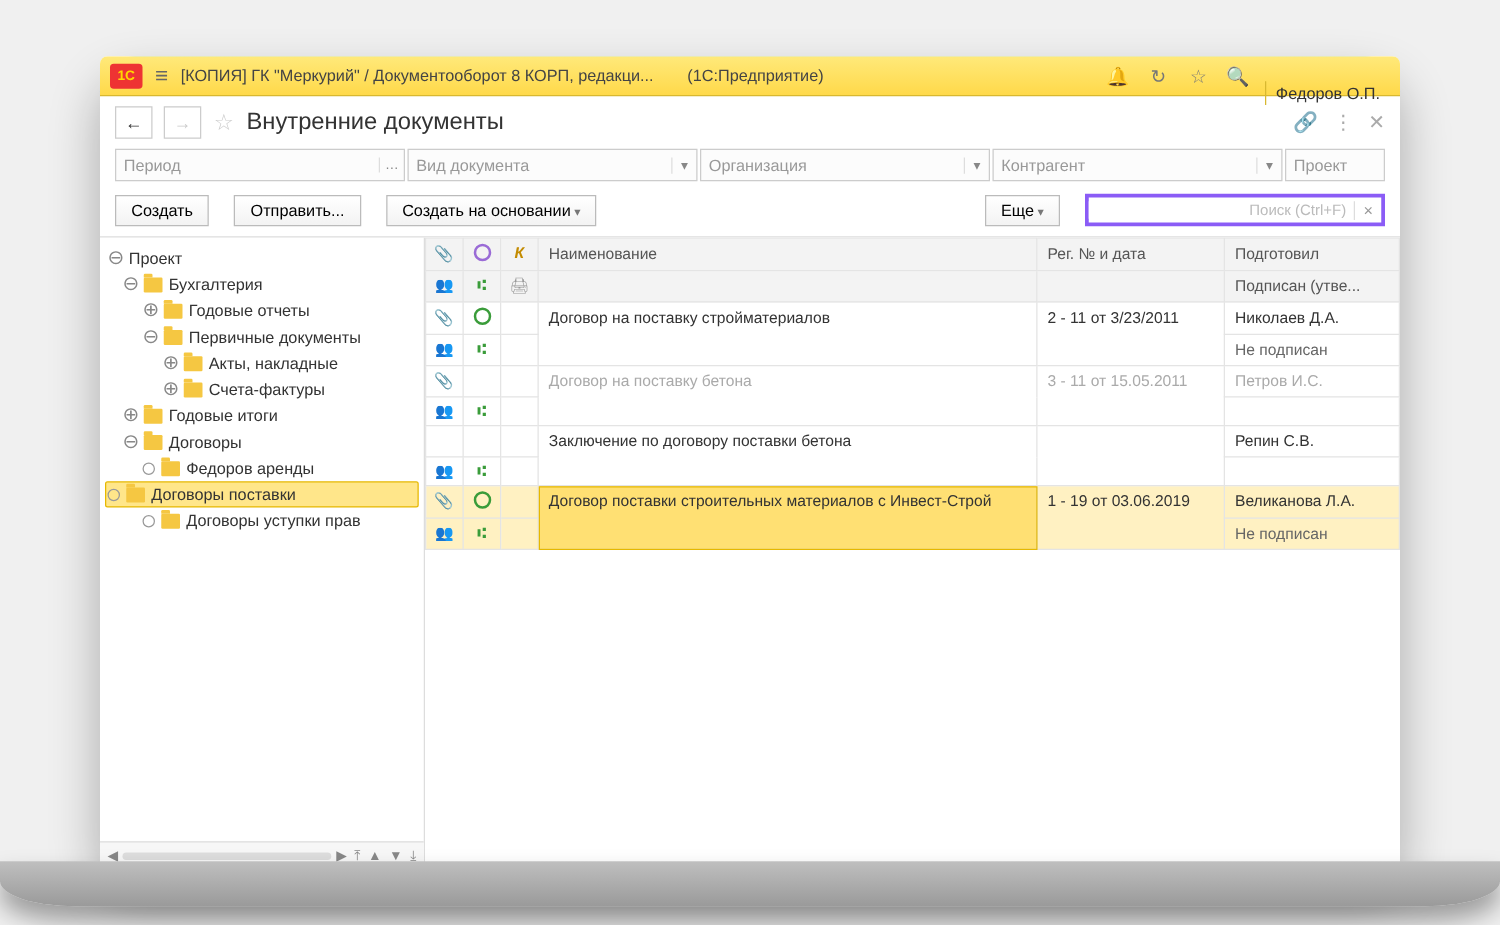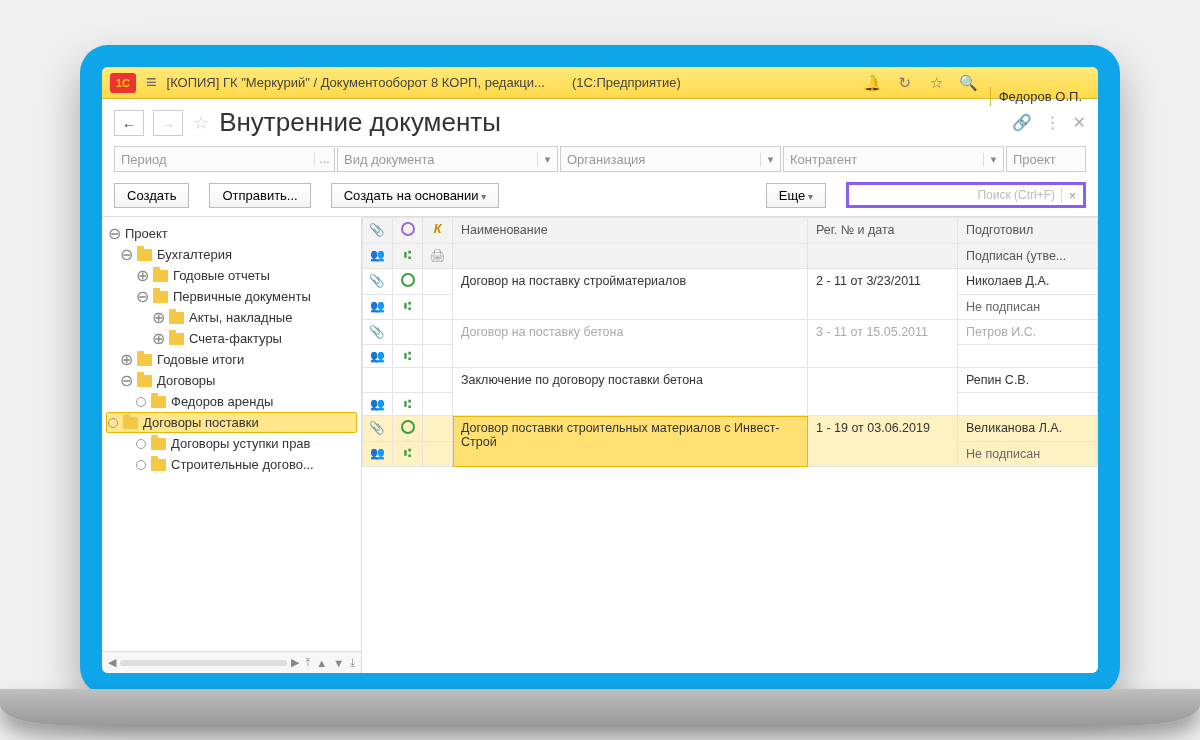--- a/index.html
+++ b/index.html
@@ -1,20 +1,20 @@
 <!DOCTYPE html>
 <html><head>
 <meta charset="utf-8">
 <style>
   * { box-sizing: border-box; margin: 0; padding: 0; font-family: Arial, sans-serif; }
   body { background: #f0f0f0; display: flex; align-items: center; justify-content: center; height: 740px; }
 
   .laptop {
     width: 1040px; height: 650px;
-    background: #0ea5e9; border-radius: 28px; padding: 22px;
+    background: #0ea5e9; border-radius: 28px; 
     position: relative; box-shadow: 0 20px 40px rgba(0,0,0,0.3);
   }
   .laptop::after {
     content: ""; position: absolute; bottom: -30px; left: -80px; right: -80px;
     height: 36px; background: linear-gradient(#bfbfbf,#9a9a9a); border-radius: 0 0 60px 60px/0 0 20px 20px;
     box-shadow: 0 12px 20px rgba(0,0,0,0.35);
   }
   .laptop::before {
     content:""; position:absolute; bottom:-16px; left:50%; transform:translateX(-50%);
     width:150px; height:12px; background:#999; border-radius:0 0 16px 16px;
@@ -30,21 +30,21 @@
   .app-sub { color:#444; margin-left: 17px; }
   .topbar .spacer { flex: 1; }
   .topicon { width: 22px; text-align: center; color:#777; font-size: 15px; cursor:pointer; }
   .user { padding: 2px 8px; border-left:1px solid #d8b830;margin-top:27px;}
 
   
   .header { display:flex; align-items:center; padding: 8px 12px; gap:10px; }
   .navbtn { width:30px; height:26px; border:1px solid #ccc; background:#fff; display:flex; align-items:center; justify-content:center; font-size:14px; cursor:pointer; }
   .navbtn + .navbtn { margin-left:-1px; }
   .star { font-size:18px; color:#ccc; cursor:pointer;}
-  .page-title { font-size: 26px; font-weight: 400; color:#333;}
+  .page-title { font-size: 19px; font-weight: 400; color:#333;}
   .header .spacer{flex:1;}
   .hicons { color:#aaa; font-size:16px; display:flex; gap:12px;}
 
   
   .filters { display:flex; gap:2px; padding: 0 12px 6px; }
   .filter { flex:1; display:flex; border:1px solid #ccc; background:#fcfcfc; height:26px; align-items:center; min-width:0;}
   .filter label { flex:1; padding:0 6px; color:#999; white-space:nowrap; overflow:hidden; text-overflow:ellipsis;}
   .filter .fbtn { width:20px; text-align:center; border-left:1px solid #ddd; color:#888; cursor:pointer; font-size:11px;}
   .filter.short { flex:0 0 80px; }
 
@@ -205,25 +205,20 @@
               </div>
               <div class="node d2 selected">
                 <span class="radio"></span>
                 <span class="folder"></span>
                 <span>Договоры поставки</span>
               </div>
               <div class="node d2">
                 <span class="radio"></span>
                 <span class="folder"></span>
                 <span>Договоры уступки прав</span>
-              </div>
-              <div class="node d2">
-                <span class="radio"></span>
-                <span class="folder"></span>
-                <span>Строительные догово...</span>
               </div>
             </div>
       </div>
       <div class="tree-foot">
         <span>◀</span>
         <span style="flex:1;height:6px;background:#ddd;border-radius:3px"></span>
         <span>▶</span>
         <span>⤒</span>
         <span>▲</span>
         <span>▼</span>

